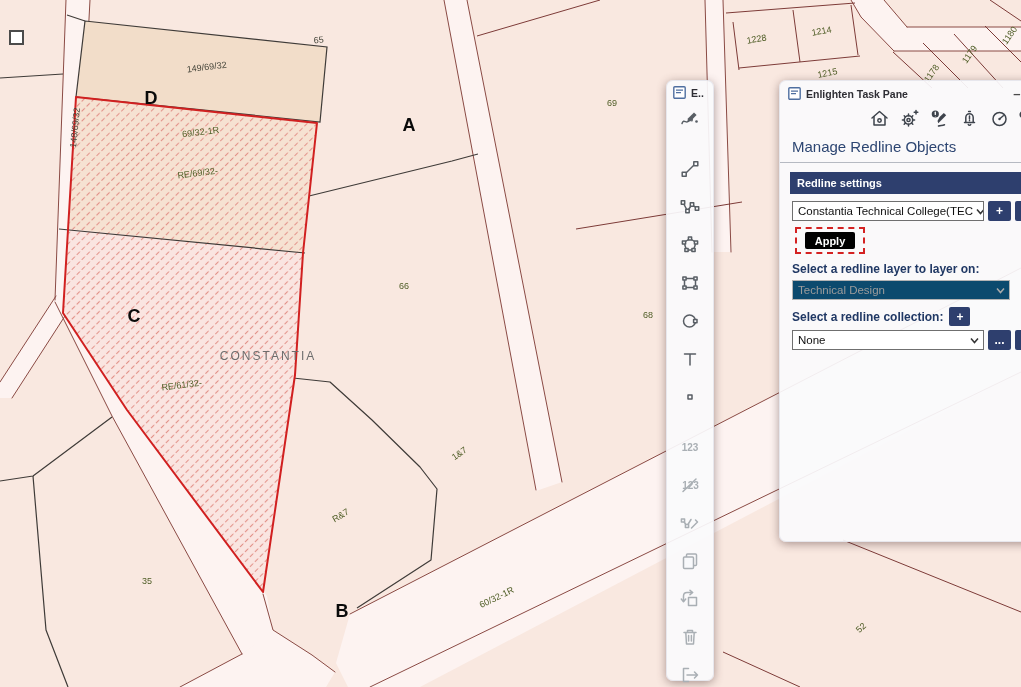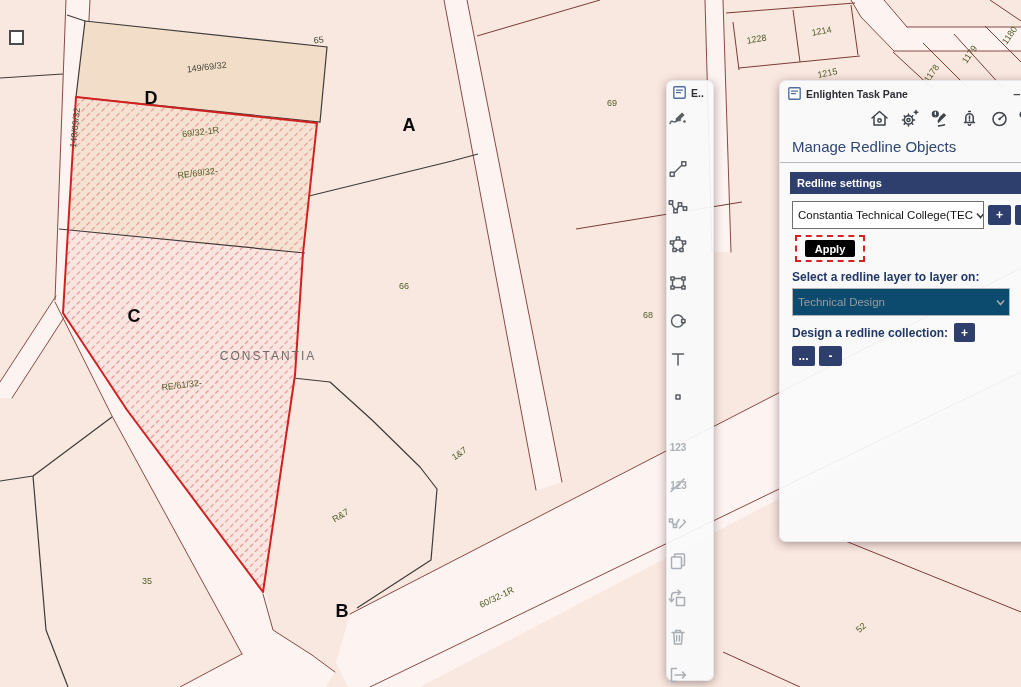--- a/index.html
+++ b/index.html
@@ -7,42 +7,42 @@
   #stage{position:relative;width:1021px;height:687px;background:#f9e8e0;}
   #mapsvg{position:absolute;left:0;top:0;z-index:1;}
   .map-check{position:absolute;left:9px;top:30px;width:11px;height:11px;background:#ffffff;border:2px solid #4b4b4b;z-index:2;}
   .float{position:absolute;background:rgba(250,250,252,0.93);border-radius:7px;
          box-shadow:0 2px 10px rgba(70,45,45,0.45);border:1px solid rgba(230,230,236,0.9);}
   
   .toolbar{left:666px;top:80px;width:46px;height:599px;z-index:5;display:flex;flex-direction:column;align-items:center;}
   .tbar{display:flex;align-items:center;gap:5px;padding:5px 6px 1px;width:100%;box-sizing:border-box;}
   .wicon{width:13px;height:13px;flex:none;}
   .ttext{font-size:10.5px;font-weight:bold;color:#2e2e34;}
-  .titem{margin:8px 0;display:flex;justify-content:flex-start;width:100%;}
+  .titem{margin:8px 0;display:flex;justify-content:center;width:100%;}
   .tsep{width:30px;height:1px;background:#b8bbc0;margin:6px auto;}
   .ticon{width:22px;height:22px;stroke:#585e64;fill:none;stroke-width:1.5;stroke-linecap:round;stroke-linejoin:round;}
   .ticon .fil{fill:#585e64;stroke:none;}
   .ticon text{stroke:none;fill:#585e64;font-family:"Liberation Sans",sans-serif;}
   .ticon.dis{stroke:#a9afb4;}
   .ticon.dis text{fill:#a9afb4;}
   
   .pane{left:737px;top:80px;width:270px;height:460px;z-index:6;margin-left:42px;}
   .pane .tbar{padding:6px 8px 1px;}
   .wctls{margin-left:auto;display:flex;gap:14px;align-items:center;}
   .wctl{font-size:13px;color:#4b4b4b;line-height:10px;font-weight:bold;}
   .iconrow{display:flex;justify-content:flex-end;gap:9px;padding:7px 10px 2px;}
   .picon{width:21px;height:21px;stroke:#3e444c;fill:none;stroke-width:1.5;stroke-linecap:round;stroke-linejoin:round;}
   .picon .fil{fill:#3e444c;stroke:none;}
   .pheading{color:#2d4672;font-size:15px;font-weight:normal;padding:7px 12px 5px;}
   .pdiv{height:1px;background:#b6bac2;margin:2px 0 9px;}
   .section{margin:0 10px 7px;background:#2e3f6e;color:#fff;font-size:11px;font-weight:bold;padding:5px 7px;}
   .flabel{color:#203864;font-size:12px;font-weight:bold;margin:7px 12px 4px;display:flex;align-items:center;gap:6px;}
   .row{display:flex;gap:4px;margin:0 12px;align-items:center;}
   .row.layer{margin-right:40px;}
-  .sel{height:28px;border:1px solid #6f6f6f;background:#fff;display:flex;align-items:center;justify-content:space-between;
+  .sel{height:20px;border:1px solid #6f6f6f;background:#fff;display:flex;align-items:center;justify-content:space-between;
        padding:0 4px 0 5px;font-size:11.5px;color:#101010;flex:1;box-sizing:border-box;white-space:nowrap;overflow:hidden;}
   .sel.dis{border-color:#b4b4b4;color:#9b9b9b;background:#0c4a6e;}
   .chev{flex:none;margin-left:3px;}
   .sqbtn{width:23px;height:20px;background:#2e3f6e;color:#fff;font-size:12px;font-weight:bold;display:flex;
          align-items:center;justify-content:center;border-radius:2px;flex:none;line-height:1;}
   .applywrap{border:2px dashed #d42222;width:fit-content;padding:3px 8px;margin:6px 0 1px 3px;}
   .applybtn{width:50px;height:17px;background:#000000;color:#fff;font-size:11px;font-weight:bold;
             display:flex;align-items:center;justify-content:center;border-radius:2px;}
   
   .lbl{font-family:"Liberation Sans",sans-serif;font-size:9px;fill:#4f5d26;text-anchor:middle;}
@@ -359,22 +359,28 @@
     <div class="row layer">
       <div class="sel dis">
         <span>Technical Design</span>
         <svg class="chev" width="9" height="7" viewBox="0 0 9 7">
             <polyline points="1,1.5 4.5,5.5 8,1.5" fill="none" stroke="#aaa" stroke-width="1.5"></polyline>
           </svg>
       </div>
     </div>
 
     <div class="flabel">
-      <span>Design a redline collection:</span>
+      <span>Select a redline collection:</span>
       <div class="sqbtn" style="width:21px;height:19px;">+</div>
     </div>
     <div class="row">
+      <div class="sel">
+        <span>None</span>
+        <svg class="chev" width="9" height="7" viewBox="0 0 9 7">
+            <polyline points="1,1.5 4.5,5.5 8,1.5" fill="none" stroke="#333" stroke-width="1.5"></polyline>
+          </svg>
+      </div>
       <div class="sqbtn">...</div>
       <div class="sqbtn">-</div>
     </div>
   </div>
 
 </div>
 
 </body></html>

